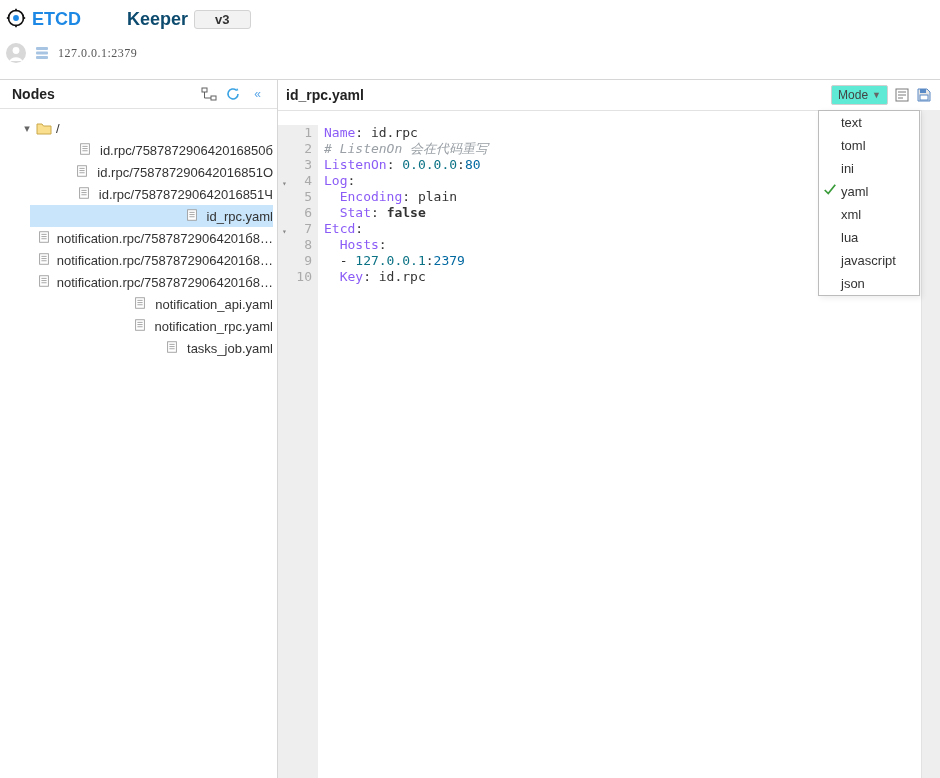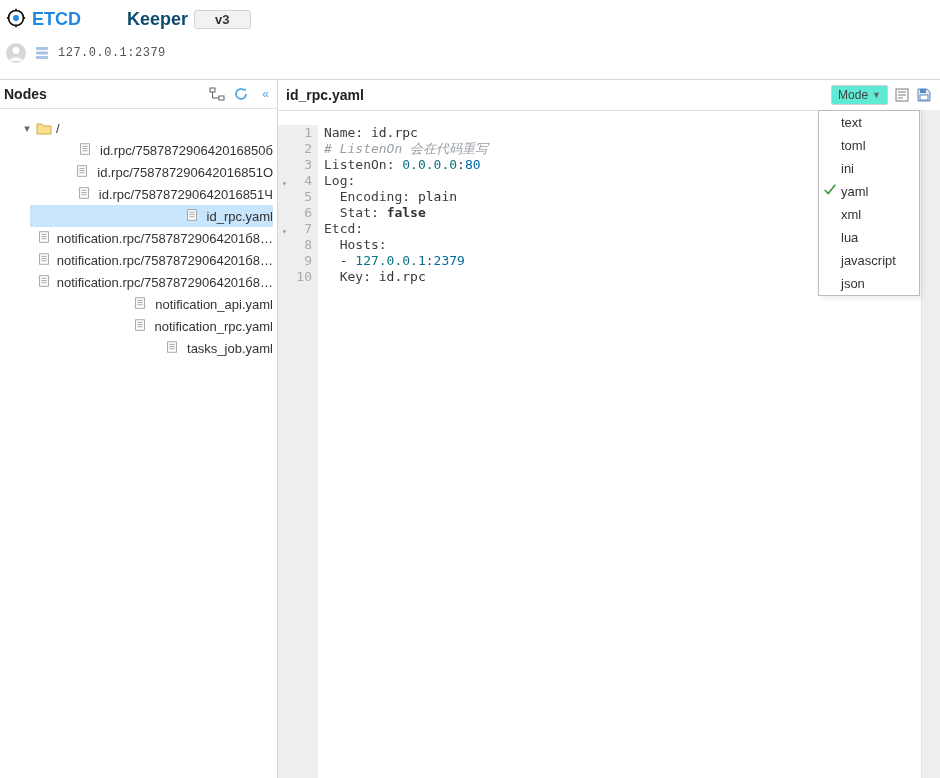--- a/index.html
+++ b/index.html
@@ -45,21 +45,21 @@
 
   .addr-row {
     display: flex;
     align-items: center;
     gap: 8px;
     padding: 8px 10px 16px 6px;
   }
   .addr-row .avatar svg,
   .addr-row .server-icon svg { display: block; }
   .addr {
-    font-family: Liberation Mono, monospace;
+    font-family: Liberation Serif, serif;
     letter-spacing: 0.5px;
     font-size: 12px;
     color: #555;
   }
 
   
 
   .main {
     display: flex;
     border-top: 1px solid #d6d6d6;
@@ -71,21 +71,21 @@
     width: 278px;
     border-right: 1px solid #d6d6d6;
     display: flex;
     flex-direction: column;
     box-sizing: border-box;
   }
   .left-head {
     display: flex;
     align-items: center;
     justify-content: space-between;
-    padding: 6px 4px;
+    padding: 6px 12px;
     border-bottom: 1px solid #e2e2e2;
   }
   .left-head-title { font-weight: 700; color: #222; font-size: 14px;}
   .left-head-actions { display: flex; gap: 8px; align-items: center; }
   .ico-btn { width: 16px; height: 16px; display: inline-flex; align-items:center; justify-content:center; cursor: pointer;}
   .collapse-arrows { color:#5aa7e8; font-size:12px; letter-spacing:-1px; }
 
   .tree {
     padding: 8px 4px;
     font-size: 13px;
@@ -179,21 +179,21 @@
     font-size:8px;
     color:#888;
   }
   .code {
     flex:1;
     padding-left:6px;
     white-space: pre;
     color:#333;
   }
   .code-line { height:16px; }
-  .tok-key { color:#404040; }
+  .tok-key { color:#8b5cf6; }
   .tok-num { color:#0369a1; }
   .tok-ip  { color:#0b7285; }
   .tok-bool{ color:#333; font-weight:700;}
   .tok-comment { color:#9aa0a6; font-style: italic;}
 
   .right-gutter-shadow {
     position:absolute;
     right:0; top:30px; bottom:0;
     width:18px;
     background:#eeeeee;

